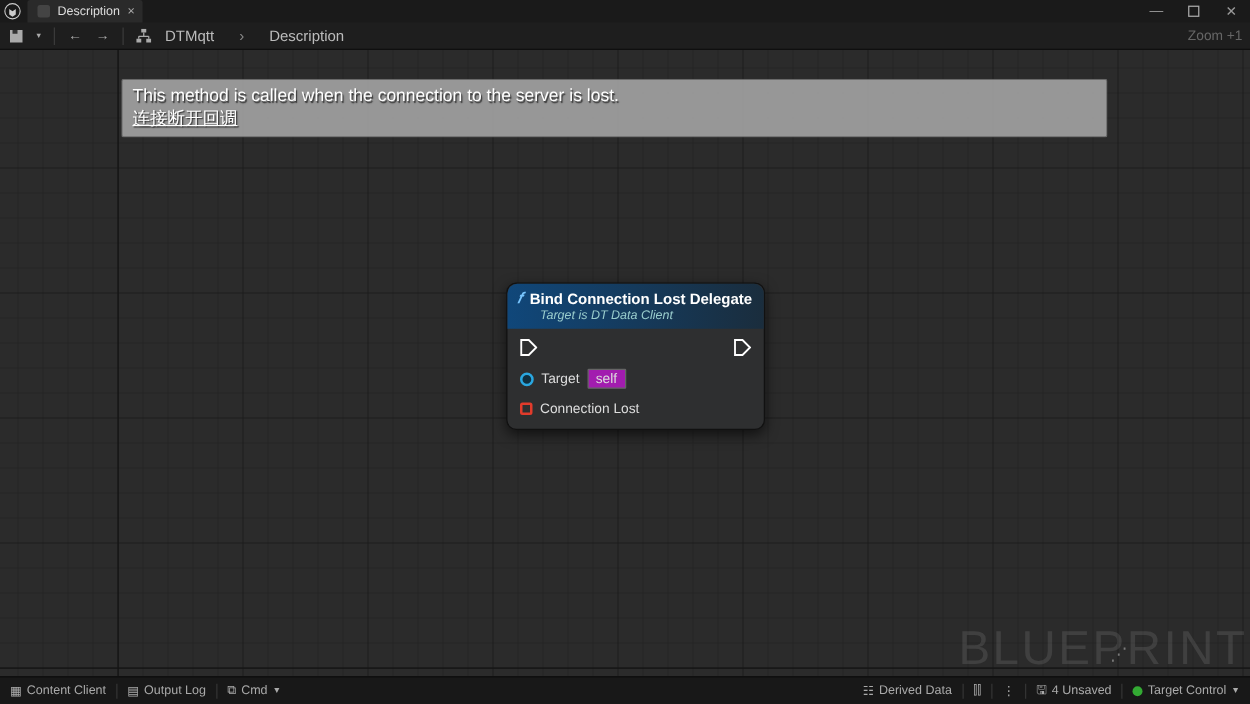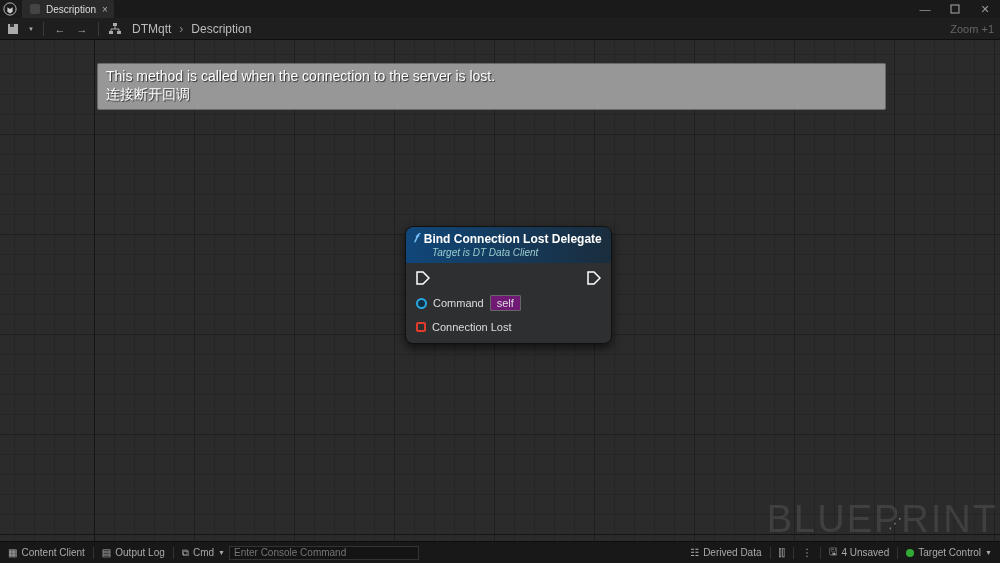--- a/index.html
+++ b/index.html
@@ -14,21 +14,21 @@
 .tab-icon { width: 10px; height: 10px; background: #444; border-radius: 2px; }
 .titlebar-right { display: flex; align-items: center; height: 100%; }
 .win-btn { width: 30px; height: 18px; display: flex; align-items: center; justify-content: center; color: #999; cursor: pointer; }
 
 
 .toolbar { height: 22px; background: #1e1e1e; display: flex; align-items: center; border-bottom: 1px solid #0f0f0f; }
 .toolbar-left { display: flex; align-items: center; padding-left: 4px; gap: 4px; }
 .tool-btn { width: 18px; height: 18px; display: flex; align-items: center; justify-content: center; color: #aaa; cursor: pointer; }
 .dropdown-caret { font-size: 6px; color: #aaa; cursor: pointer; width: 10px; text-align: center; }
 .toolbar-div { width: 1px; height: 14px; background: #3a3a3a; margin: 0 3px; }
-.breadcrumb { display: flex; align-items: center; gap: 8px; font-size: 12px; color: #bbb; margin-left: 4px; }
+.breadcrumb { display: flex; align-items: center; gap: 20px; font-size: 12px; color: #bbb; margin-left: 4px; }
 .crumb { cursor: pointer; }
 .crumb-sep { color: #888; }
 .toolbar-right { margin-left: auto; padding-right: 6px; color: #666; font-size: 11px; }
 
 
 .graph-wrap { position: absolute; left: 0; right: 0; top: 40px; bottom: 22px; background: #262626; }
 .graph-area { position: absolute; inset: 0; background-color: #2b2b2b; }
 .grid { position: absolute; inset: 0;
   background-image:
     linear-gradient(#1f1f1f 1px, transparent 1px),
@@ -39,39 +39,39 @@
   background-position: -6px -6px, -6px -6px, -6px -6px, -6px -6px;
 }
 .axis-v { position: absolute; top: 0; bottom: 0; left: 94px; width: 1px; background: #151515; }
 .axis-h { position: absolute; left: 0; right: 0; top: 494px; height: 1px; background: #151515; }
 .watermark { position: absolute; right: 2px; bottom: 0; font-size: 38px; font-weight: 400; letter-spacing: 2px; color: rgba(160,160,160,0.18); pointer-events: none; }
 .resize-marks { position: absolute; right: 100px; bottom: 10px; color: #7a7a7a; font-size: 14px; pointer-events: none; letter-spacing: -2px; }
 
 
 .desc-banner { position: absolute; left: 97px; right: 114px; top: 23px; background: rgba(170,170,170,0.85); border: 1px solid rgba(0,0,0,0.3); border-radius: 2px; padding: 4px 8px 6px 8px; color: #fff; line-height: 1.25; }
 .desc-banner .l1 { font-size: 14px; text-shadow: 1px 1px 1px rgba(0,0,0,0.7); }
-.desc-banner .l2 { font-size: 14px; text-shadow: 1px 1px 1px rgba(0,0,0,0.7); }
+.desc-banner .l2 { font-size: 14px; text-shadow: 1px 1px 1px rgba(0,0,0,0.7); text-decoration: underline; }
 
 
 .node { position: absolute; left: 405px; top: 186px; width: 207px; background: #2e2f30; border: 1px solid #111; border-radius: 8px; box-shadow: 0 4px 10px rgba(0,0,0,0.6); }
 .node-head { background: linear-gradient(to right, #10477a, #1a2d3d); border-radius: 8px 8px 0 0; padding: 4px 8px 5px 8px; }
 .node-title-row { display: flex; align-items: center; gap: 6px; font-size: 12px; font-weight: 600; color: #fff; }
 .node-f { font-style: italic; font-family: serif; color: #79c6ff; }
 .node-sub { font-size: 10px; font-style: italic; color: #9cc; margin-left: 18px; margin-top: 1px; }
 .node-body { padding: 8px 10px 6px 10px; display: flex; flex-direction: column; gap: 10px; font-size: 11px; color: #ddd; }
 .pin-row { display: flex; align-items: center; justify-content: space-between; }
 .exec-pin { display:inline-block; }
 .exec-pin svg { width: 14px; height: 14px; display:block; }
 .pin-left { display: flex; align-items: center; gap: 6px; }
 .pin-circle { width: 11px; height: 11px; border-radius: 50%; border: 2px solid; display:inline-block; box-sizing: border-box; }
 .pin-circle.blue { border-color:#2aa7e0; background:#103040; }
 .pin-circle.red  { border:none; width:10px; height:10px; background:none; }
 .pin-circle.red::before { content:""; display:block; width:10px; height:10px; border:2px solid #e13b2b; box-sizing:border-box; border-radius:2px; }
 .pin-label { }
-.pin-value { border: 1px solid #666; background:#701a75; padding: 1px 6px; border-radius:1px; font-size:11px; }
+.pin-value { border: 1px solid #666; background:#a21caf; padding: 1px 6px; border-radius:1px; font-size:11px; }
 
 
 .statusbar { position: absolute; left: 0; right: 0; bottom: 0; height: 22px; background: #181818; border-top: 1px solid #0d0d0d; display: flex; align-items: center; font-size: 10px; color: #aaa; }
 .statusbar .sb-btn { display: flex; align-items: center; gap: 4px; padding: 0 8px; height: 100%; cursor: pointer; }
 .sb-div { width: 1px; height: 12px; background: #333; }
 .cmd-input { background: #141414; border: 1px solid #333; height: 14px; width: 190px; font-size: 10px; color: #777; padding: 0 4px; }
 .sb-right { margin-left: auto; display: flex; align-items: center; height: 100%; }
 .sc-dot { width: 8px; height: 8px; border-radius: 50%; background: #3a3; }
 </style>
 </head>
@@ -163,21 +163,21 @@
             </span>
           <span class="exec-pin">
               <svg viewBox="0 0 14 14">
                 <path d="M1 1 L7 1 L13 7 L7 13 L1 13 Z" fill="none" stroke="#fff" stroke-width="1.5"></path>
               </svg>
             </span>
         </div>
         <div class="pin-row">
           <div class="pin-left">
             <span class="pin-circle blue"></span>
-            <span class="pin-label">Command</span>
+            <span class="pin-label">Target</span>
             <span class="pin-value">self</span>
           </div>
           <span></span>
         </div>
         <div class="pin-row" style="margin-bottom:4px;">
           <div class="pin-left">
             <span class="pin-circle red"></span>
             <span class="pin-label">Connection Lost</span>
           </div>
           <span></span>
@@ -199,21 +199,20 @@
   <div class="sb-btn">
     <span>▤</span>
     <span>Output Log</span>
   </div>
   <div class="sb-div"></div>
   <div class="sb-btn" style="padding-right:4px;">
     <span>⧉</span>
     <span>Cmd</span>
     <span style="font-size:7px;">▼</span>
   </div>
-  <input class="cmd-input" placeholder="Enter Console Command" style="">
   <div class="sb-right">
     <div class="sb-btn">
       <span>☷</span>
       <span>Derived Data</span>
     </div>
     <div class="sb-div"></div>
     <div class="sb-btn">
         <span>⫿⫿</span>
       </div>
     <div class="sb-div"></div>

